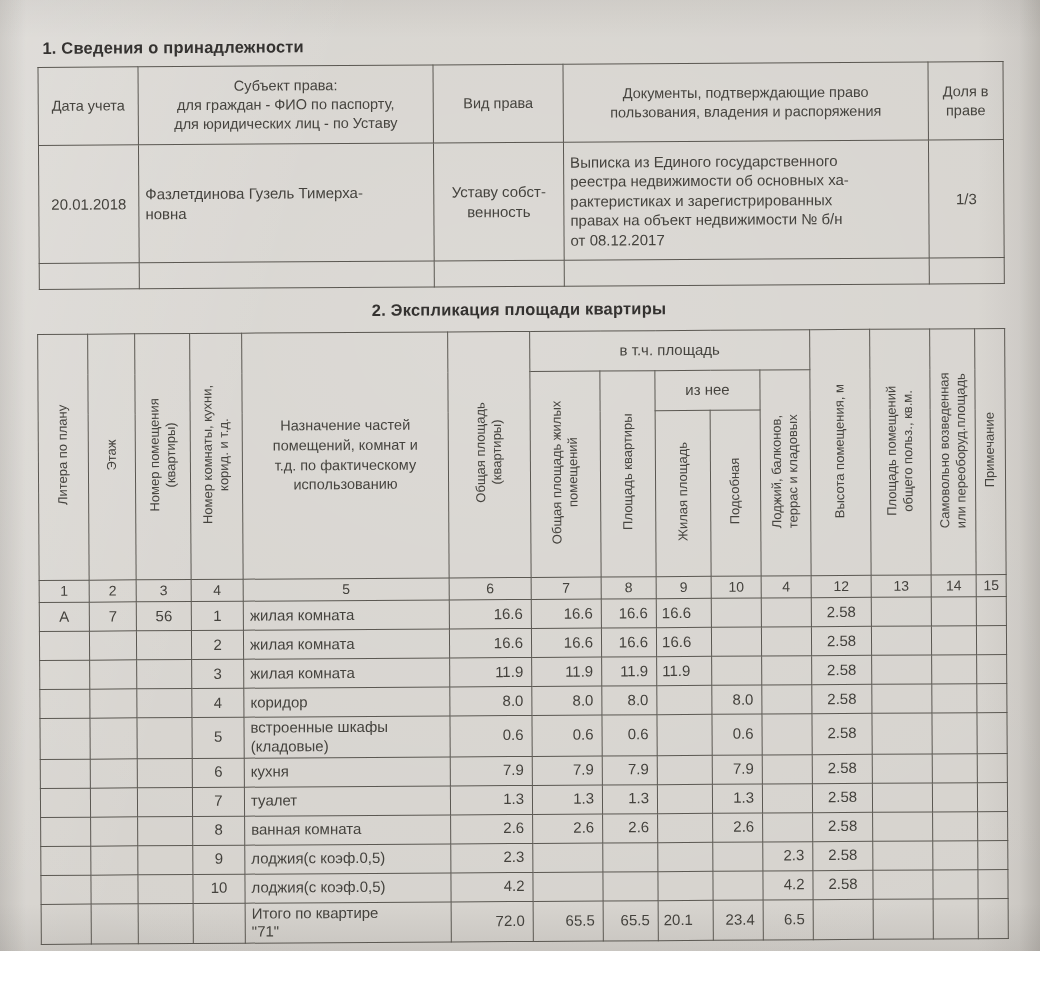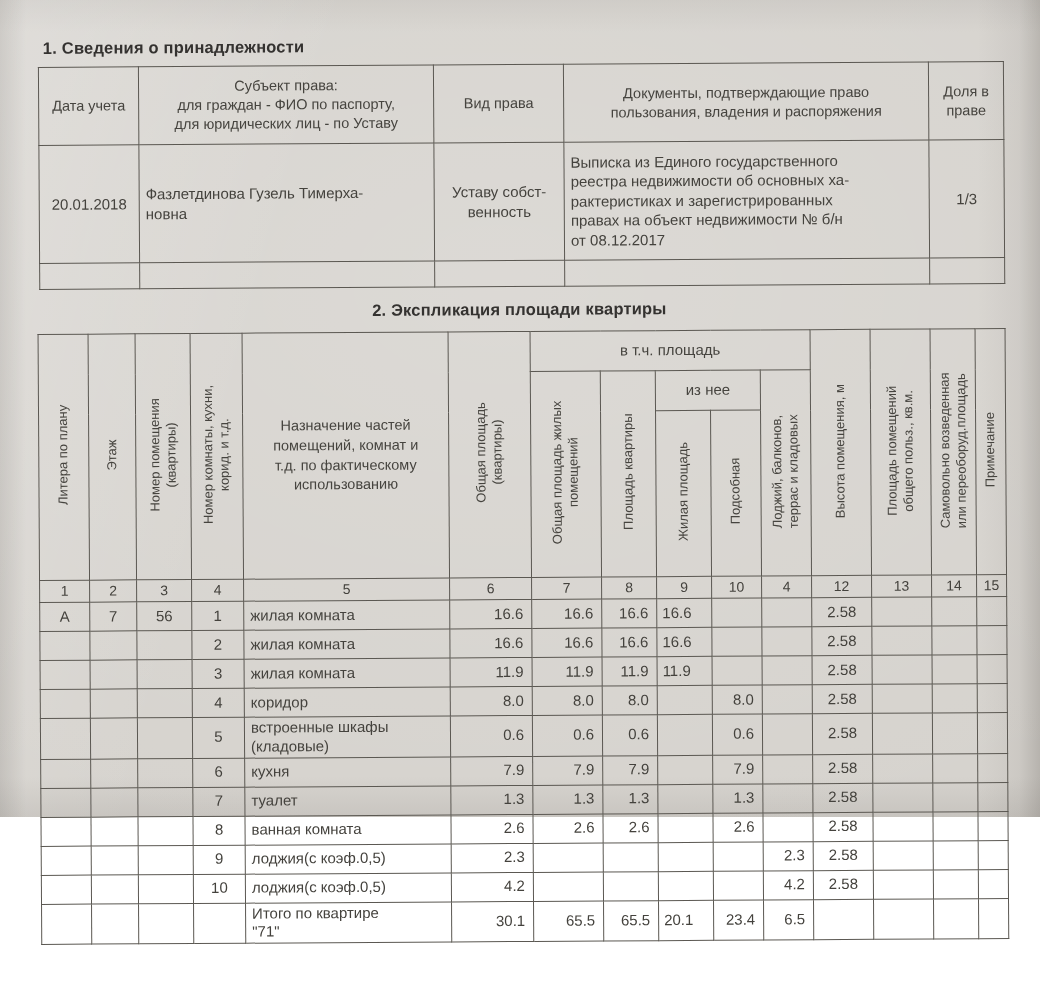--- a/index.html
+++ b/index.html
@@ -1,21 +1,21 @@
 <!DOCTYPE html>
 <html><head>
 <meta charset="utf-8">
 <style>
   html,body { margin:0; padding:0; }
   body {
     width:1040px; height:995px; overflow:hidden;
     font-family:"Liberation Sans", sans-serif;
   }
   .photo {
-    position:relative; width:1040px; height:817px;
+    position:relative; width:1040px; height:951px;
     background:
       linear-gradient(105deg, rgba(255,255,255,0.20) 0%, rgba(255,255,255,0) 28%),
       radial-gradient(140% 120% at 48% 35%, rgba(255,255,255,0.15) 0%, rgba(255,255,255,0) 62%),
       linear-gradient(90deg, rgba(70,64,58,0.16) 0%, rgba(70,64,58,0) 2.5%),
       linear-gradient(270deg, rgba(70,64,58,0.22) 0%, rgba(70,64,58,0.07) 2%, rgba(70,64,58,0) 6%),
       linear-gradient(0deg, rgba(70,64,58,0.10) 0%, rgba(70,64,58,0) 5%),
       linear-gradient(180deg, rgba(70,64,58,0.07) 0%, rgba(70,64,58,0) 4%),
       #d6d3ce;
     color:#413f3b;
   }
@@ -358,21 +358,21 @@
             <td class="a-c"></td>
             <td class="a-c"></td>
           </tr>
           <tr class="total">
             <td class="a-c"></td>
             <td class="a-c"></td>
             <td class="a-c"></td>
             <td class="a-c"></td>
             <td class="a-l">Итого по квартире
 "71"</td>
-            <td class="a-r">30.1</td>
+            <td class="a-r">72.0</td>
             <td class="a-r">65.5</td>
             <td class="a-r">65.5</td>
             <td class="a-l9">20.1</td>
             <td class="a-r">23.4</td>
             <td class="a-r">6.5</td>
             <td class="a-c"></td>
             <td class="a-c"></td>
             <td class="a-c"></td>
             <td class="a-c"></td>
           </tr>

